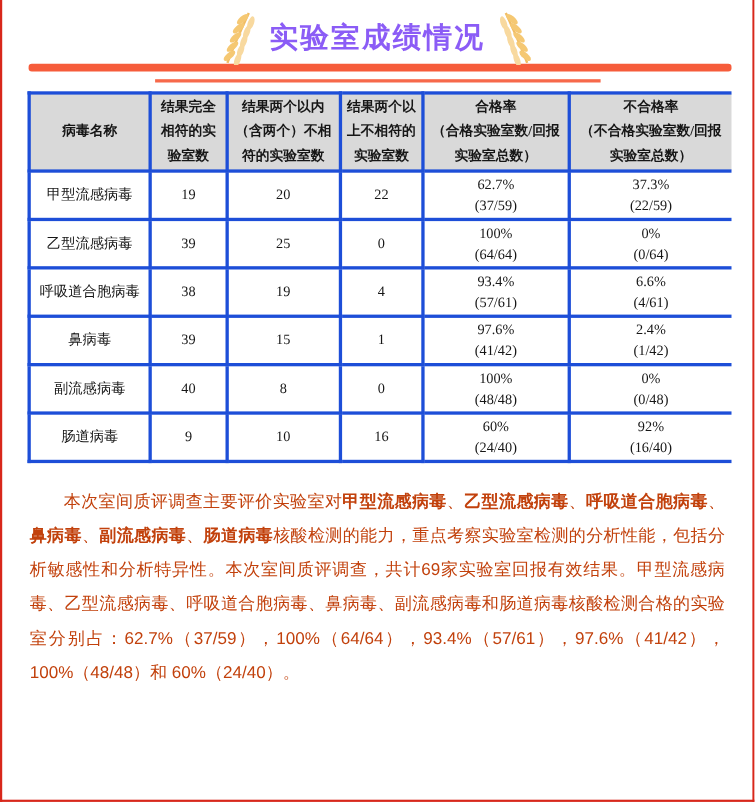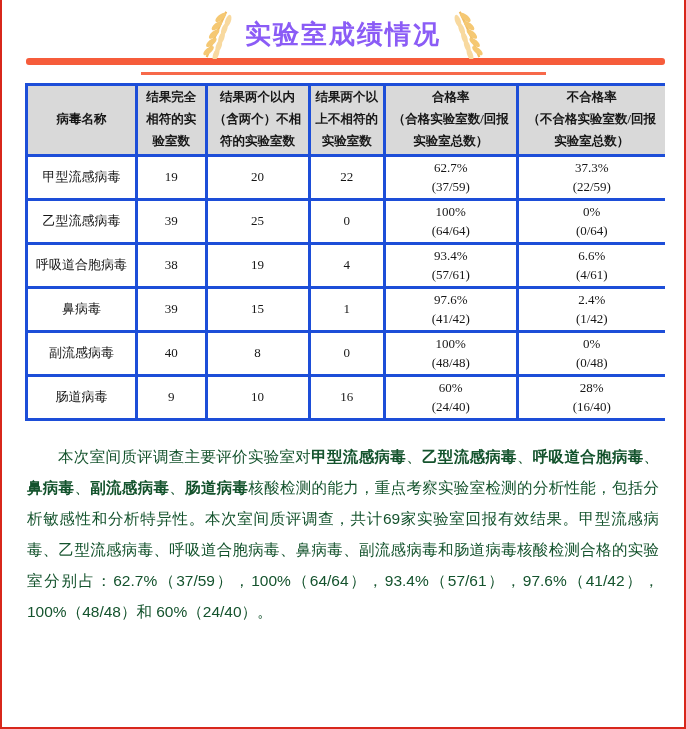--- a/index.html
+++ b/index.html
@@ -25,21 +25,21 @@
     font-family:"Liberation Serif",serif;color:#161616;
   }
   th,td{border:3px solid #1d4ed8;text-align:center;vertical-align:middle;padding:1px 3px;box-sizing:border-box;}
   th:last-child,td:last-child{border-right:none;}
   th{background:#d9d9d9;font-weight:bold;font-size:12.5px;line-height:1.75;height:66px;}
   td{font-size:13px;height:44px;line-height:1.5;}
   th:nth-child(1){width:108px}th:nth-child(2){width:68px}th:nth-child(3){width:101px}
   th:nth-child(4){width:74px}th:nth-child(5){width:130px}th:nth-child(6){width:145px}
   
   .analysis{
-    margin:20px 25px 0 25px;color:#14532d;font-size:15.5px;line-height:31px;
+    margin:20px 25px 0 25px;color:#c2410c;font-size:15.5px;line-height:31px;
     text-align:justify;text-indent:2em;
   }
   .analysis b{font-weight:bold;}
   
   .result-box{
     margin:10px 0 0 25px;width:639px;box-sizing:border-box;background:#f75b38;
     border-radius:0 14px 0 0;color:#ffffff;padding:10px 20px 12px 20px;
     font-size:14.5px;line-height:24px;text-align:justify;
   }
   .result-box b{font-weight:bold;}
@@ -175,21 +175,21 @@
         <tr>
           <td>肠道病毒</td>
           <td>9</td>
           <td>10</td>
           <td>16</td>
           <td>
             <div>60%</div>
             <div>(24/40)</div>
           </td>
           <td>
-            <div>28%</div>
+            <div>92%</div>
             <div>(16/40)</div>
           </td>
         </tr>
       </tbody>
   </table>
 
   <p class="analysis"><span>本次室间质评调查主要评价实验室对</span><b>甲型流感病毒</b><span>、</span><b>乙型流感病毒</b><span>、</span><b>呼吸道合胞病毒</b><span>、</span><b>鼻病毒</b><span>、</span><b>副流感病毒</b><span>、</span><b>肠道病毒</b><span>核酸检测的能力，重点考察实验室检测的分析性能，包括分析敏感性和分析特异性。本次室间质评调查，共计69家实验室回报有效结果。甲型流感病毒、乙型流感病毒、呼吸道合胞病毒、鼻病毒、副流感病毒和肠道病毒核酸检测合格的实验室分别占：62.7%（37/59），100%（64/64），93.4%（57/61），97.6%（41/42），100%（48/48）和 60%（24/40）。</span></p>
 
 
 </div>

